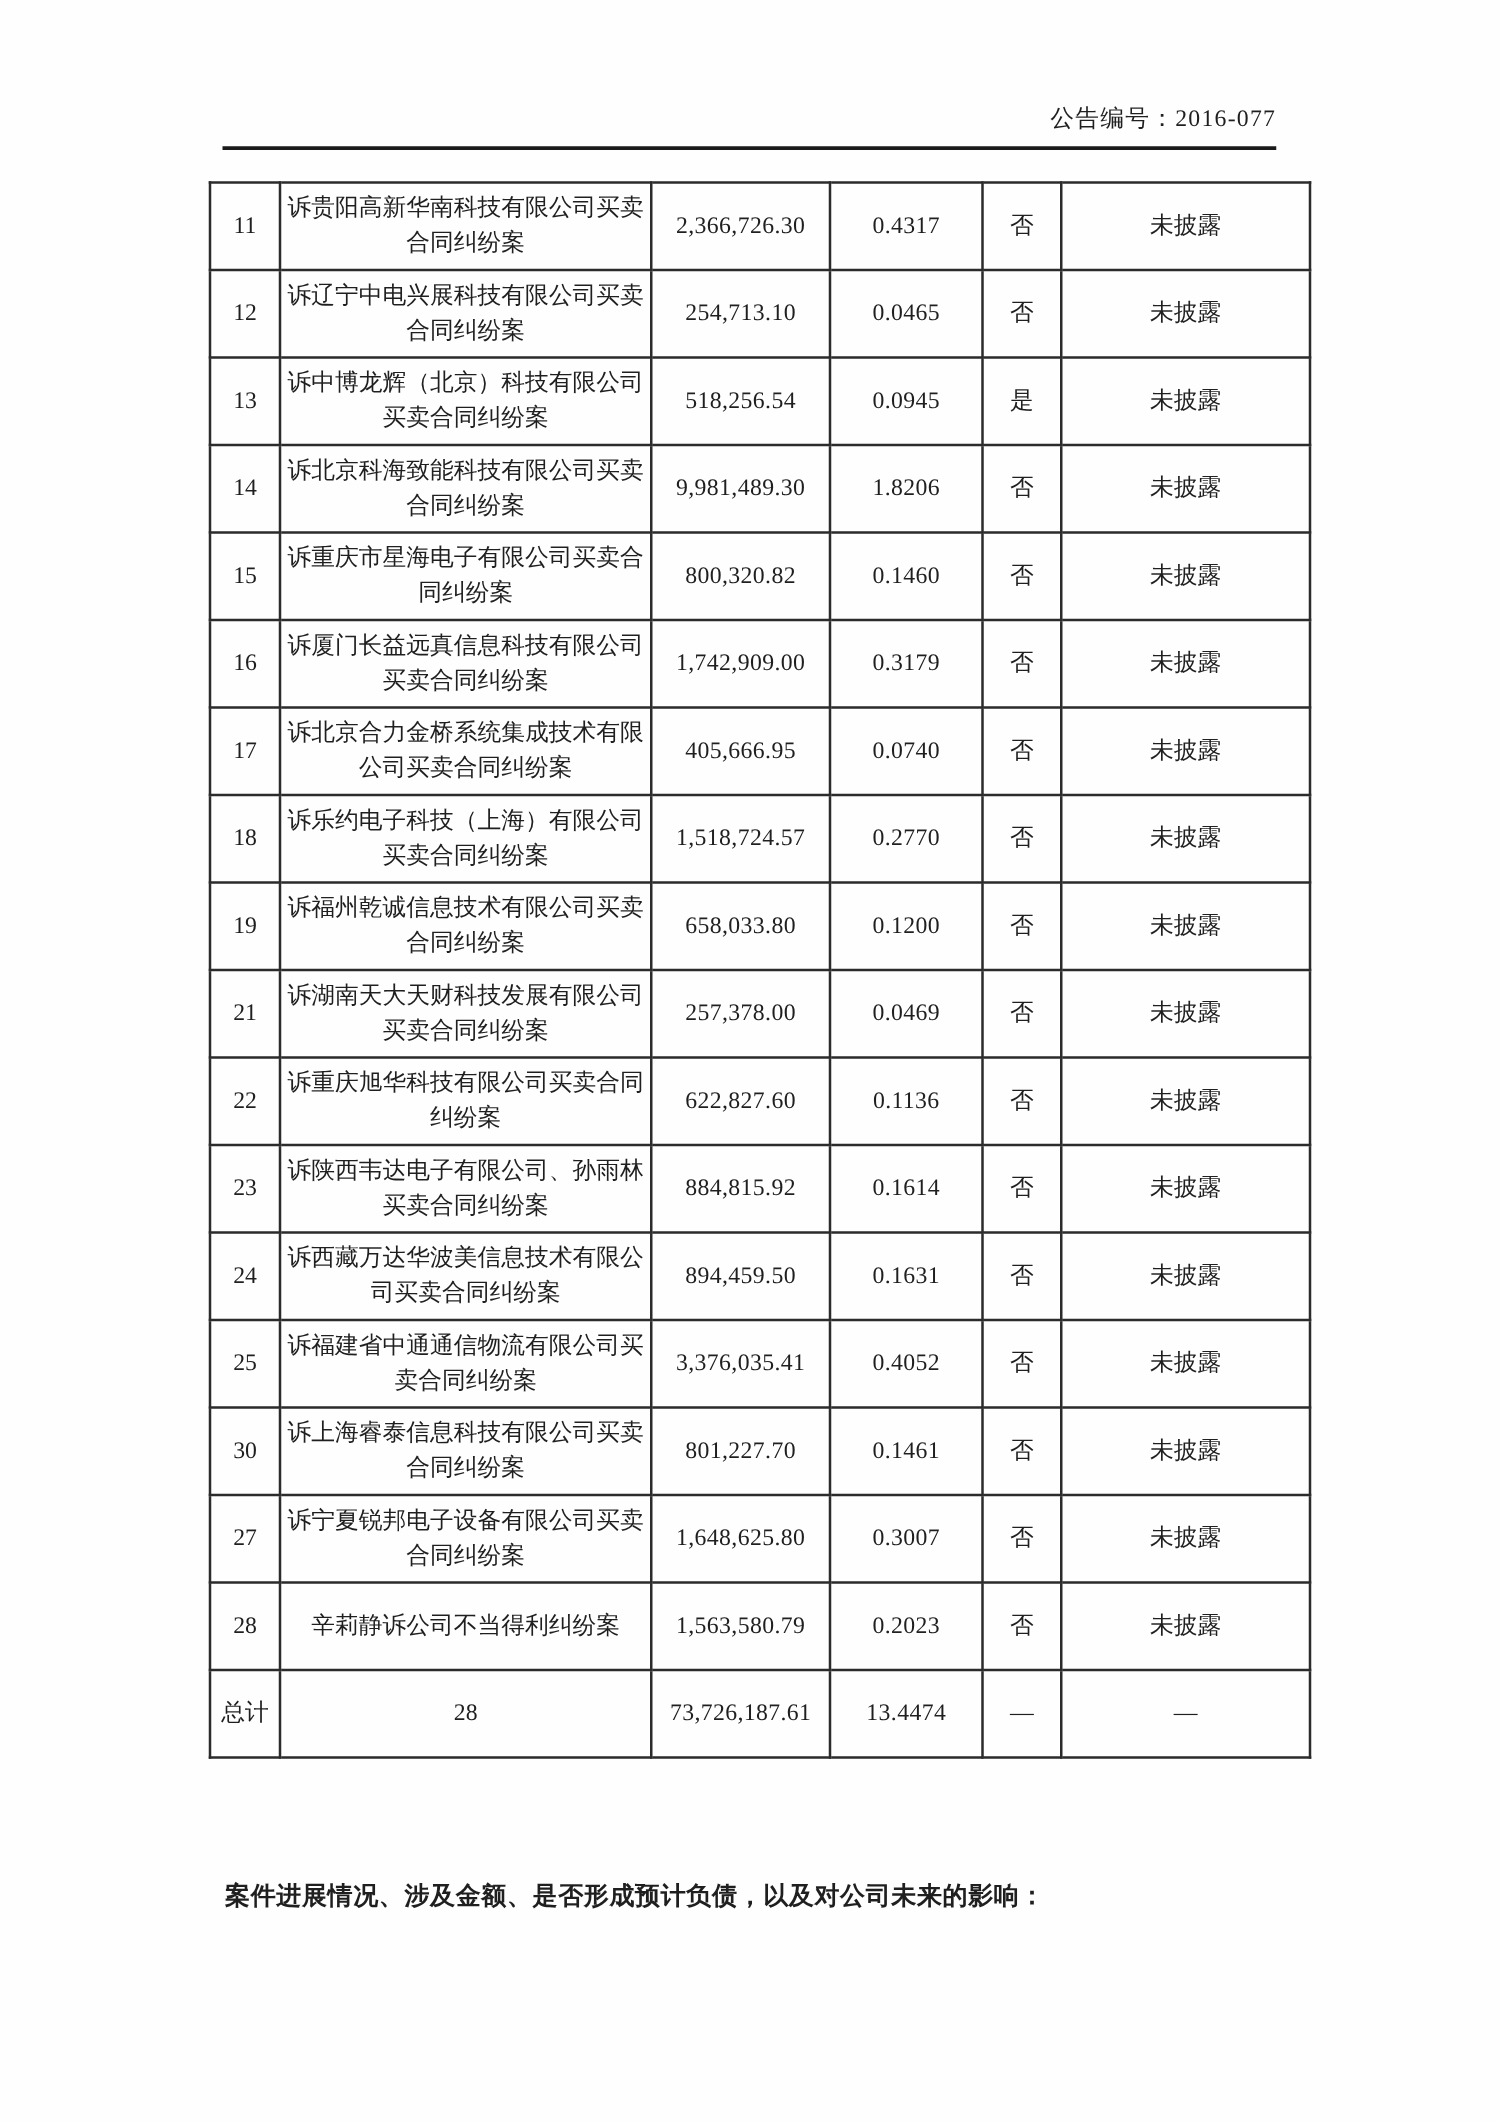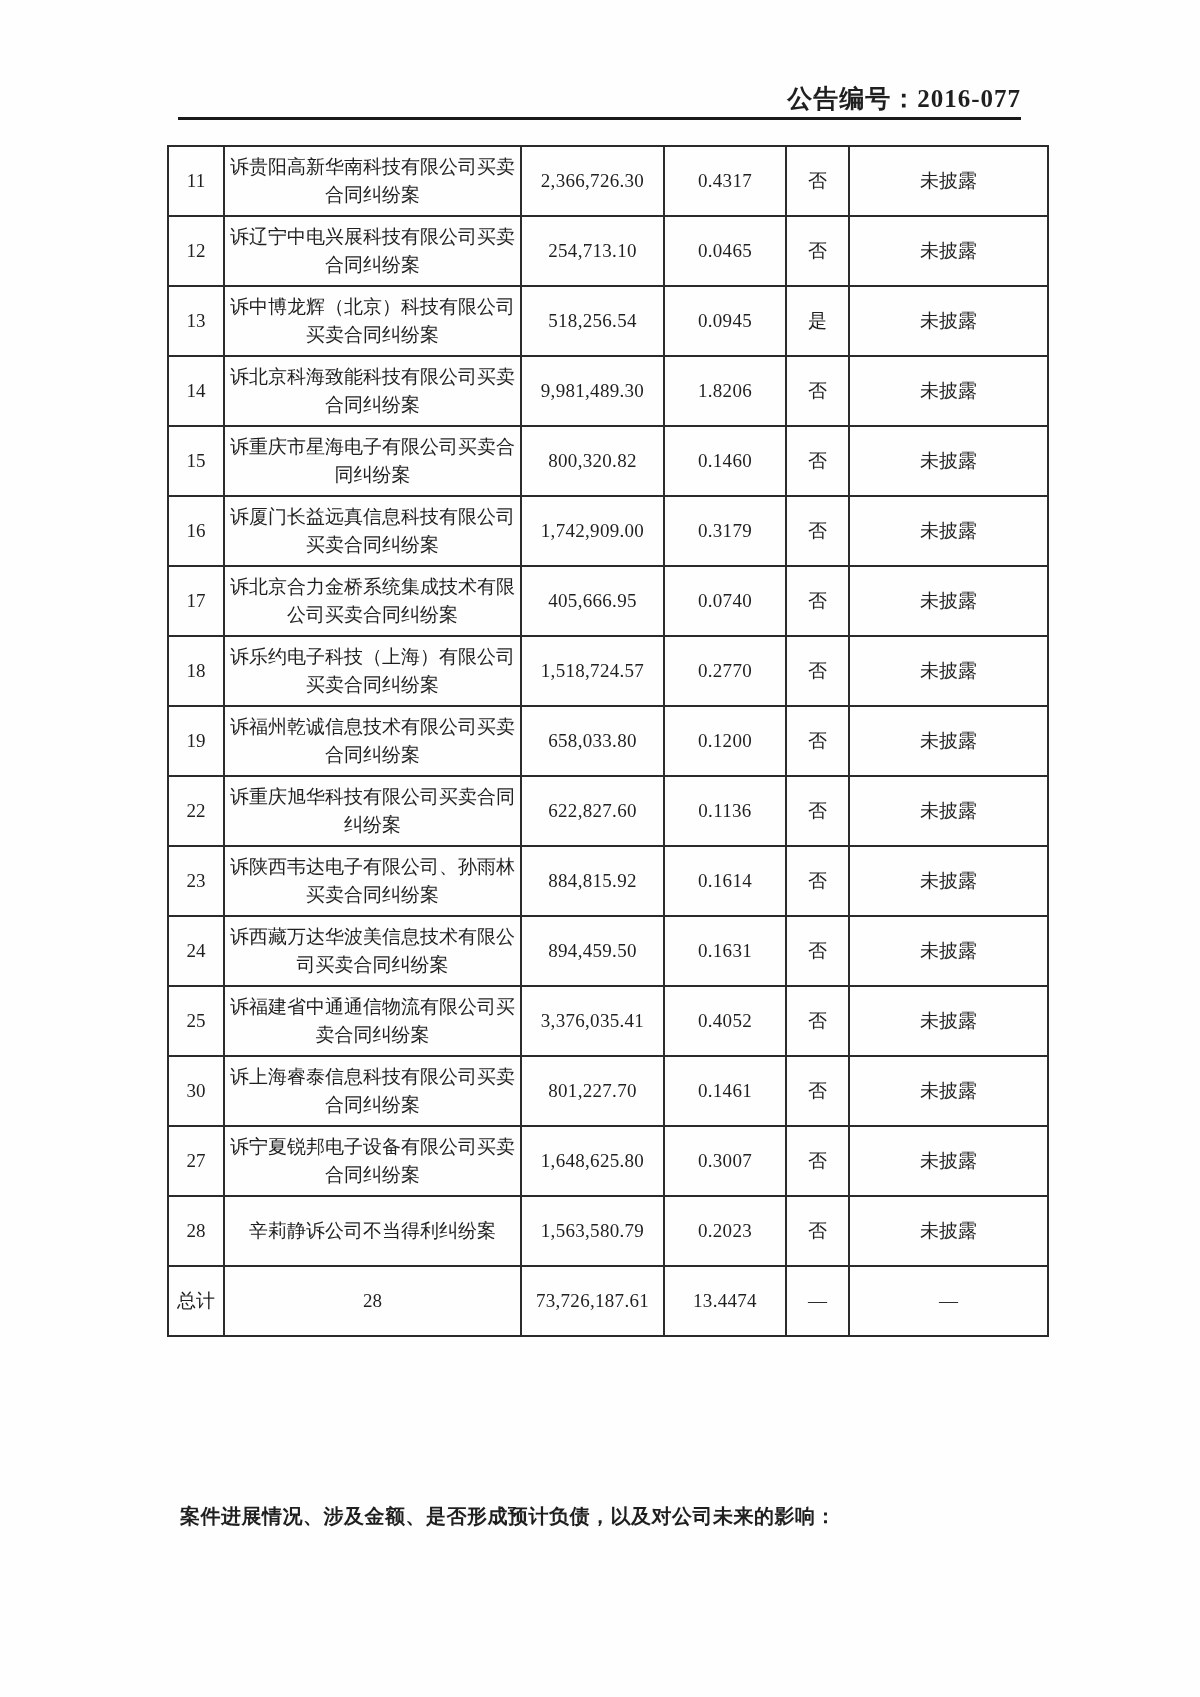--- a/index.html
+++ b/index.html
@@ -14,22 +14,22 @@
     background: #fefefe;
     color: #1f1f1f;
     overflow: hidden;
   }
   .announcement-no {
     position: absolute;
     top: 82px;
     left: 600px;
     width: 421px;
     text-align: right;
-    font-size: 25px;
-    font-weight: bold;
+    font-size: 19px;
+    font-weight: normal;
     letter-spacing: 1px;
     white-space: nowrap;
   }
   .header-rule {
     position: absolute;
     top: 117px;
     left: 178px;
     width: 843px;
     height: 3px;
     background: #1a1a1a;
@@ -152,20 +152,28 @@
     <td class="c-amount">1,518,724.57</td>
     <td class="c-ratio">0.2770</td>
     <td class="c-flag">否</td>
     <td class="c-disc">未披露</td>
   </tr>
         <tr>
     <td class="c-no">19</td>
     <td class="c-case">诉福州乾诚信息技术有限公司买卖合同纠纷案</td>
     <td class="c-amount">658,033.80</td>
     <td class="c-ratio">0.1200</td>
+    <td class="c-flag">否</td>
+    <td class="c-disc">未披露</td>
+  </tr>
+        <tr>
+    <td class="c-no">21</td>
+    <td class="c-case">诉湖南天大天财科技发展有限公司买卖合同纠纷案</td>
+    <td class="c-amount">257,378.00</td>
+    <td class="c-ratio">0.0469</td>
     <td class="c-flag">否</td>
     <td class="c-disc">未披露</td>
   </tr>
         <tr>
     <td class="c-no">22</td>
     <td class="c-case">诉重庆旭华科技有限公司买卖合同纠纷案</td>
     <td class="c-amount">622,827.60</td>
     <td class="c-ratio">0.1136</td>
     <td class="c-flag">否</td>
     <td class="c-disc">未披露</td>

